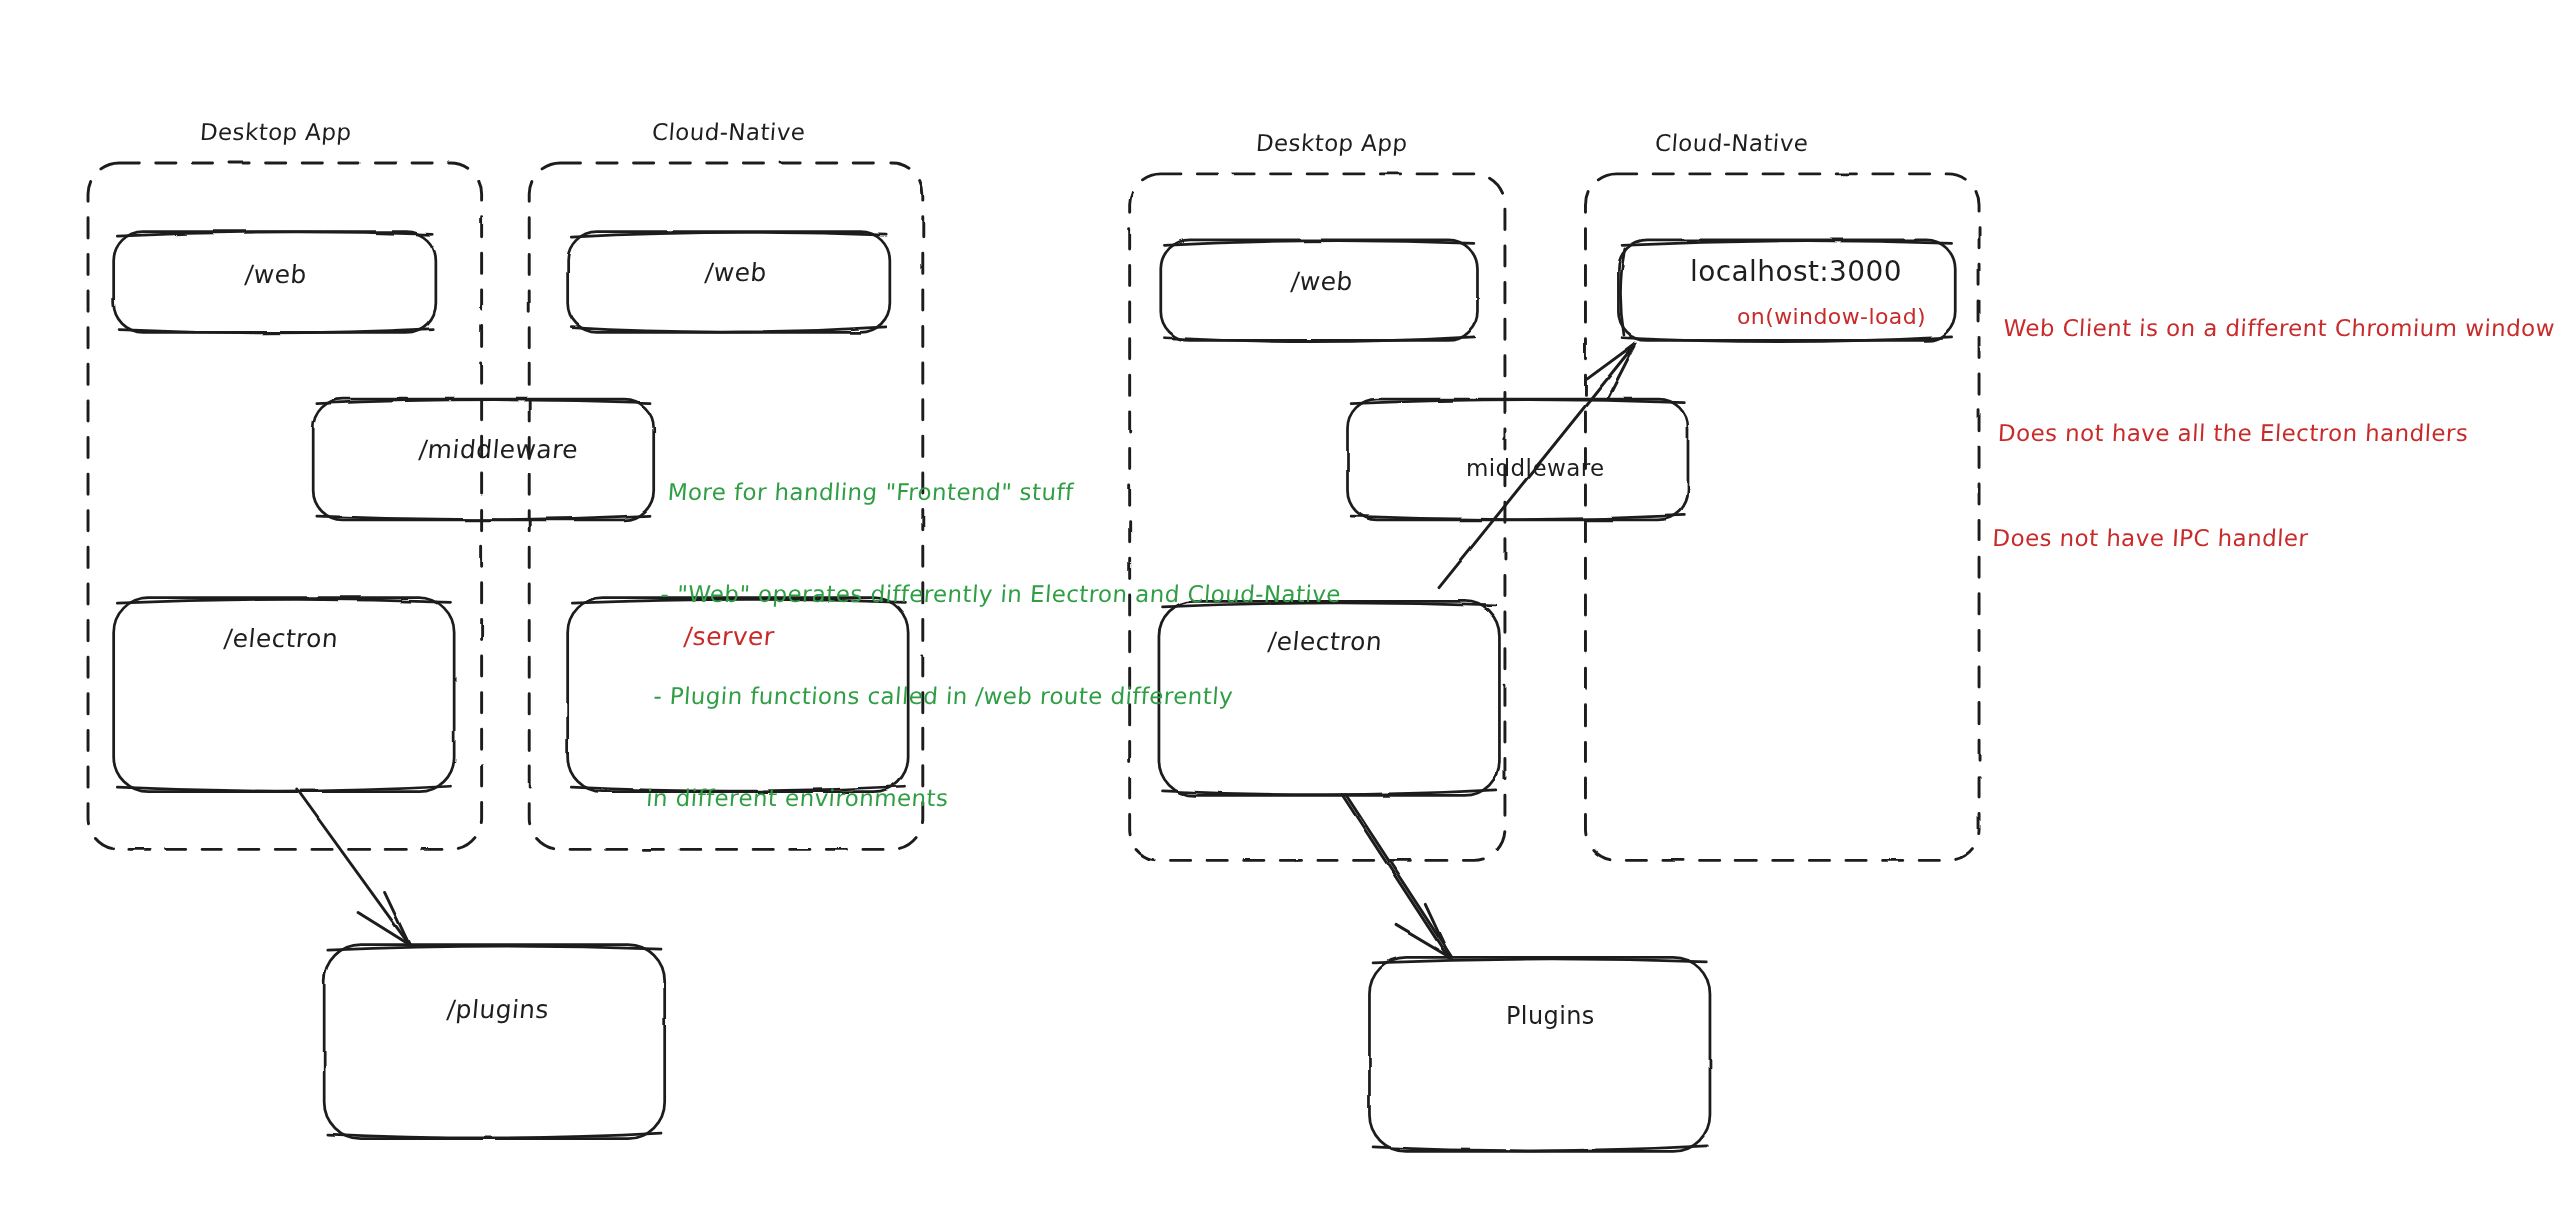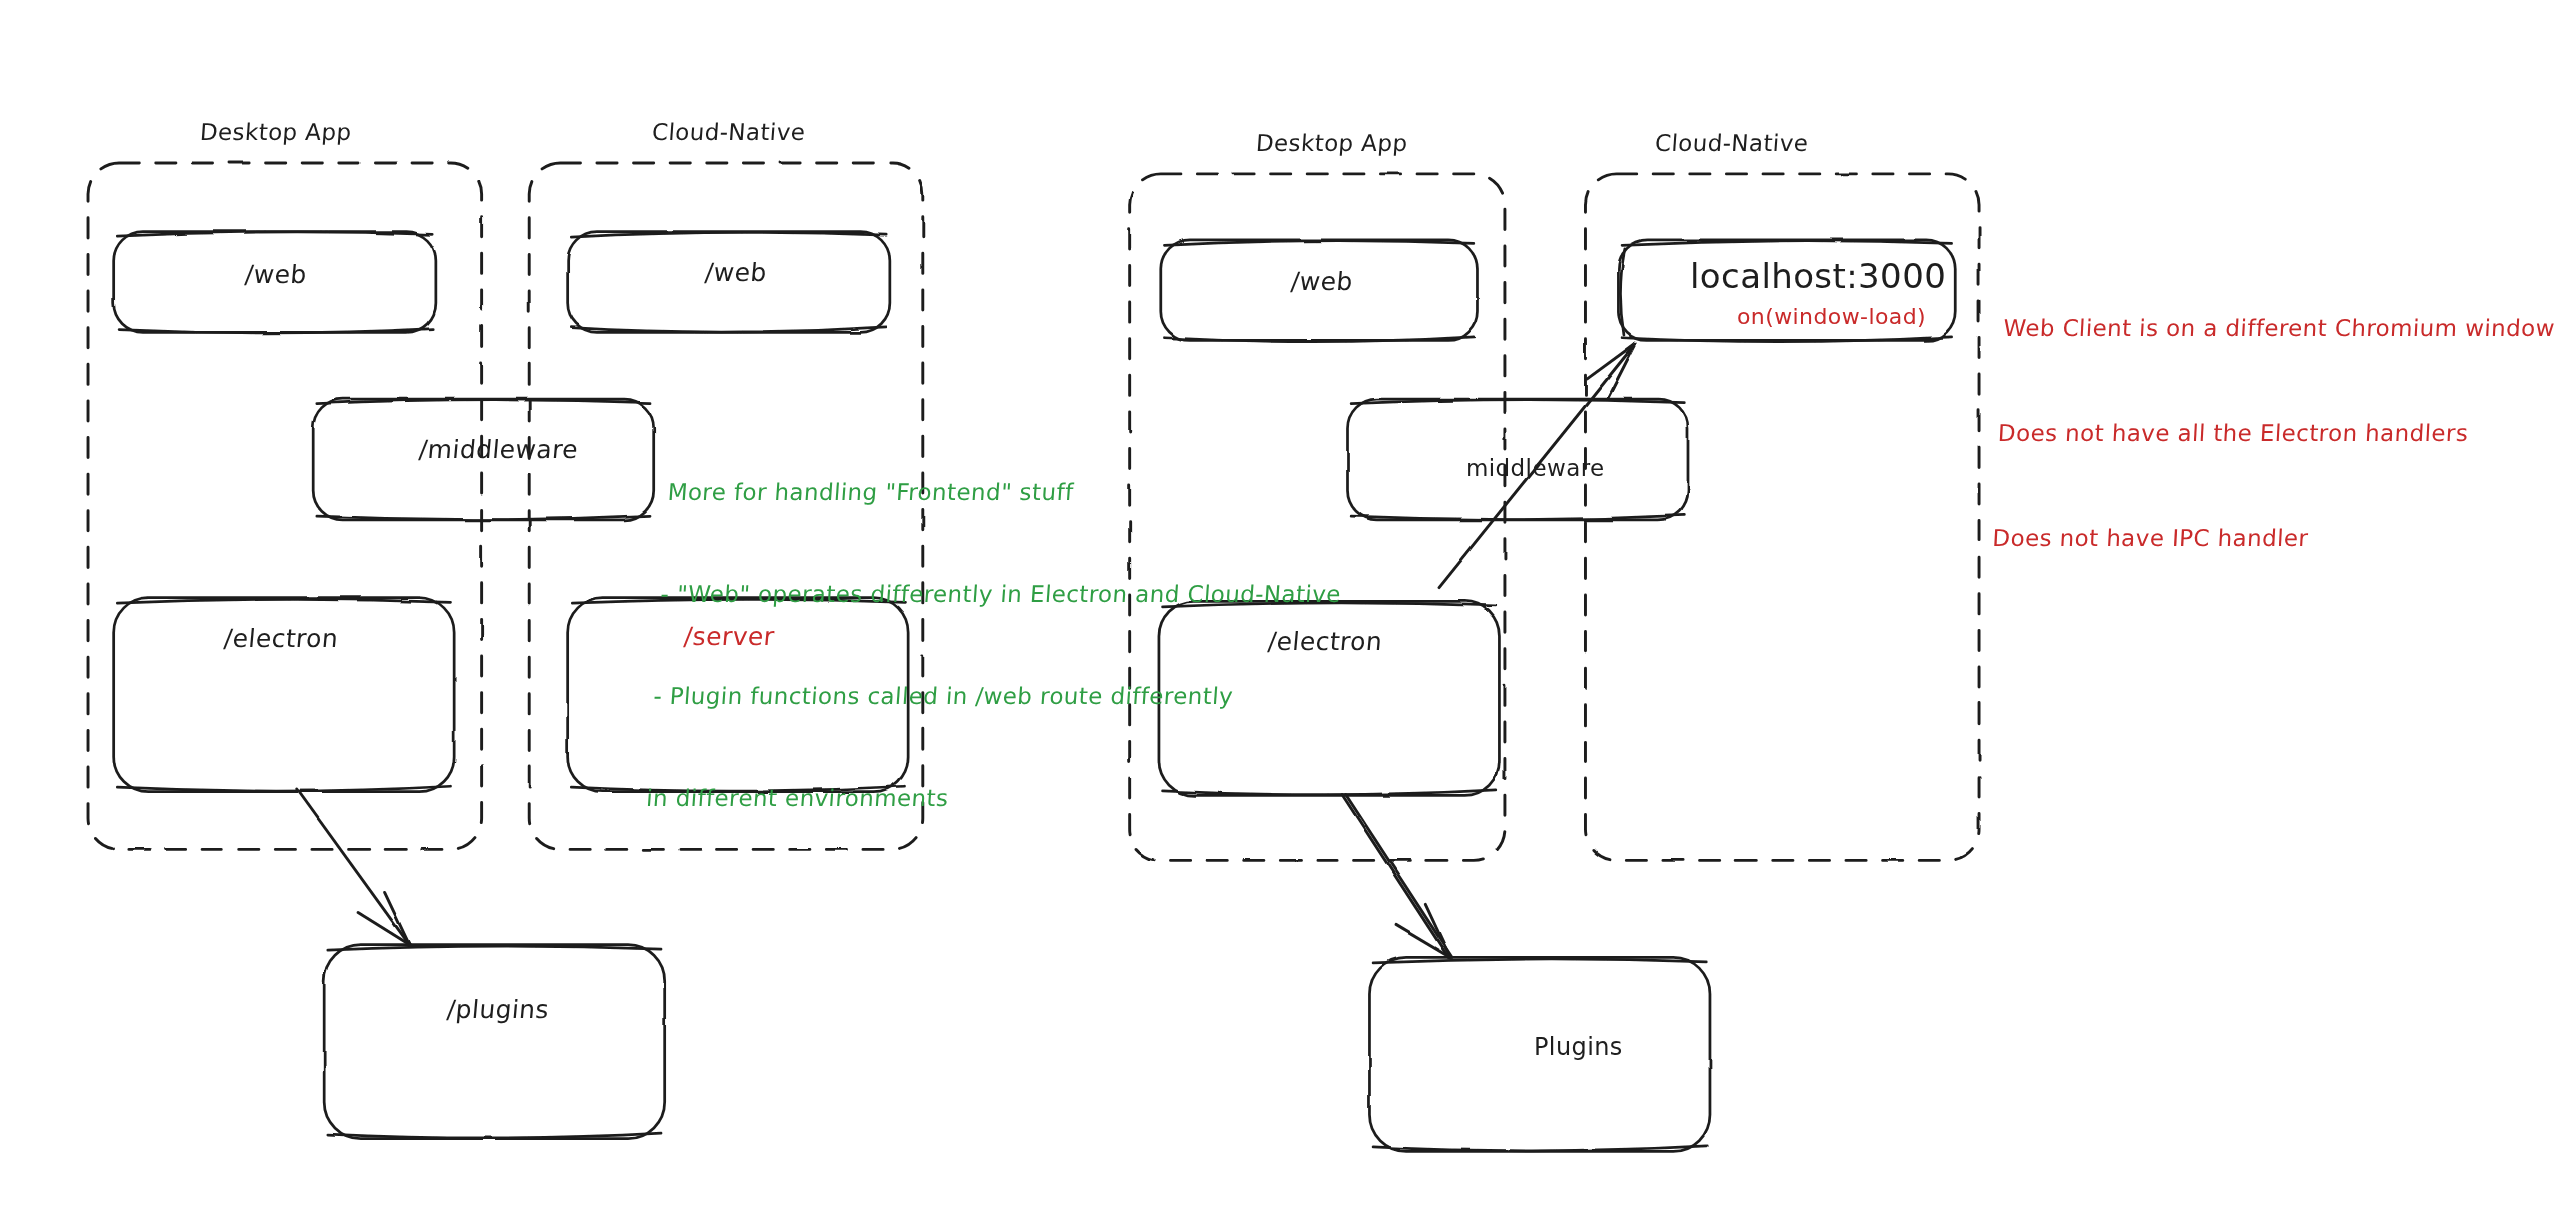--- a/index.html
+++ b/index.html
@@ -40,21 +40,21 @@
     font-size: 23px;
     color: #1e1e1e;
     transform: skewX(-4deg);
   }
   .box-label {
     font-size: 25px;
     color: #1e1e1e;
     transform: skewX(-5deg);
   }
   .box-label-upright {
-    font-size: 34px;
+    font-size: 28px;
     color: #1e1e1e;
   }
   .label-red {
     color: #c92a2a;
   }
   .note-green {
     font-size: 23px;
     color: #2f9e44;
     line-height: 1.48;
     transform: skewX(-4deg);
@@ -199,21 +199,21 @@
     </div>
 
     <div class="txt group-title" style="left:1256px; top:128px;">Desktop App</div>
     <div class="txt group-title" style="left:1655px; top:128px;">Cloud-Native</div>
 
     <div class="txt box-label" style="left:1291px; top:265px;">/web</div>
     <div class="txt box-label-upright" style="left:1690px; top:254px;">localhost:3000</div>
     <div class="txt box-label-upright label-red" style="left:1737px; top:302px; font-size:22px;">on(window-load)</div>
     <div class="txt box-label-upright" style="left:1466px; top:453px; font-size:23px;">middleware</div>
     <div class="txt box-label" style="left:1268px; top:625px;">/electron</div>
-    <div class="txt box-label-upright" style="left:1506px; top:1032px; font-size:24px;margin-left:28px;">Plugins</div>
+    <div class="txt box-label-upright" style="left:1506px; top:1001px; font-size:24px;">Plugins</div>
 
     <div class="txt note-red" style="left:1998px; top:241px;">
       <div>Web Client is on a different Chromium window</div>
       <div>Does not have all the Electron handlers</div>
       <div>Does not have IPC handler</div>
     </div>
 
   </div>
 </div>
 

